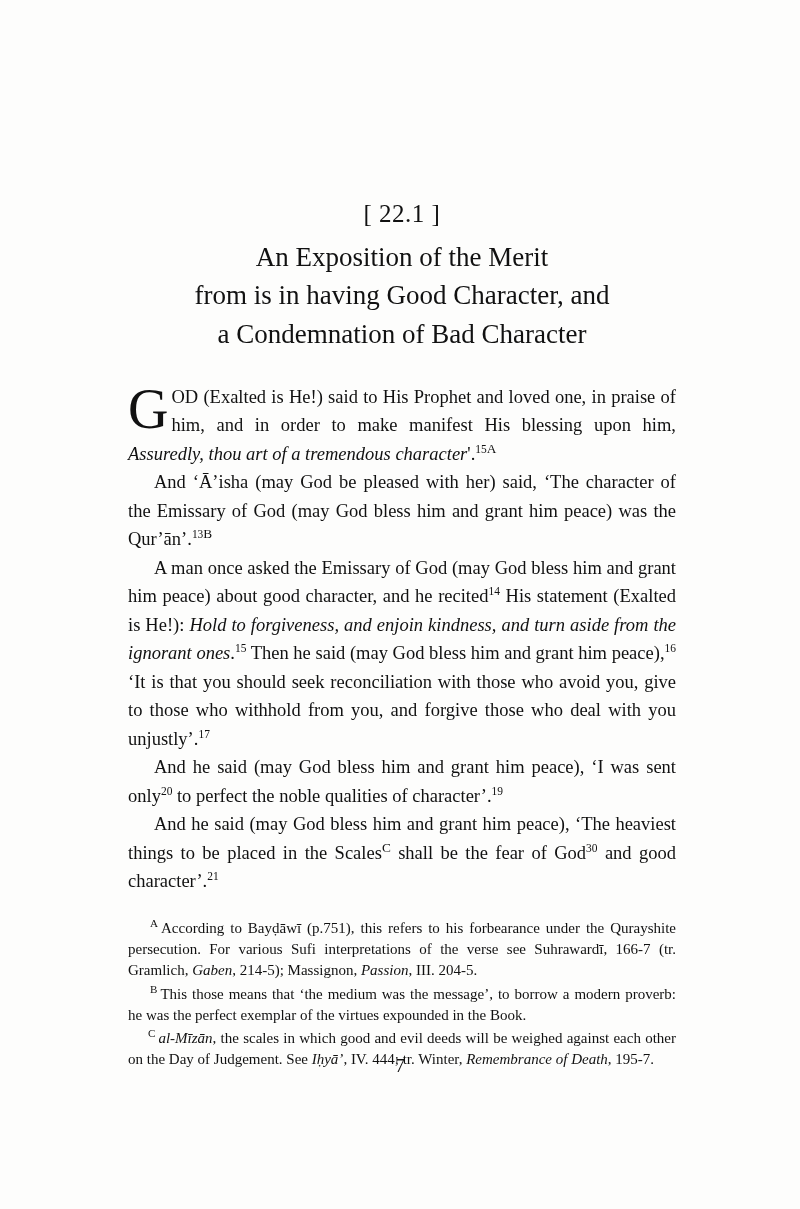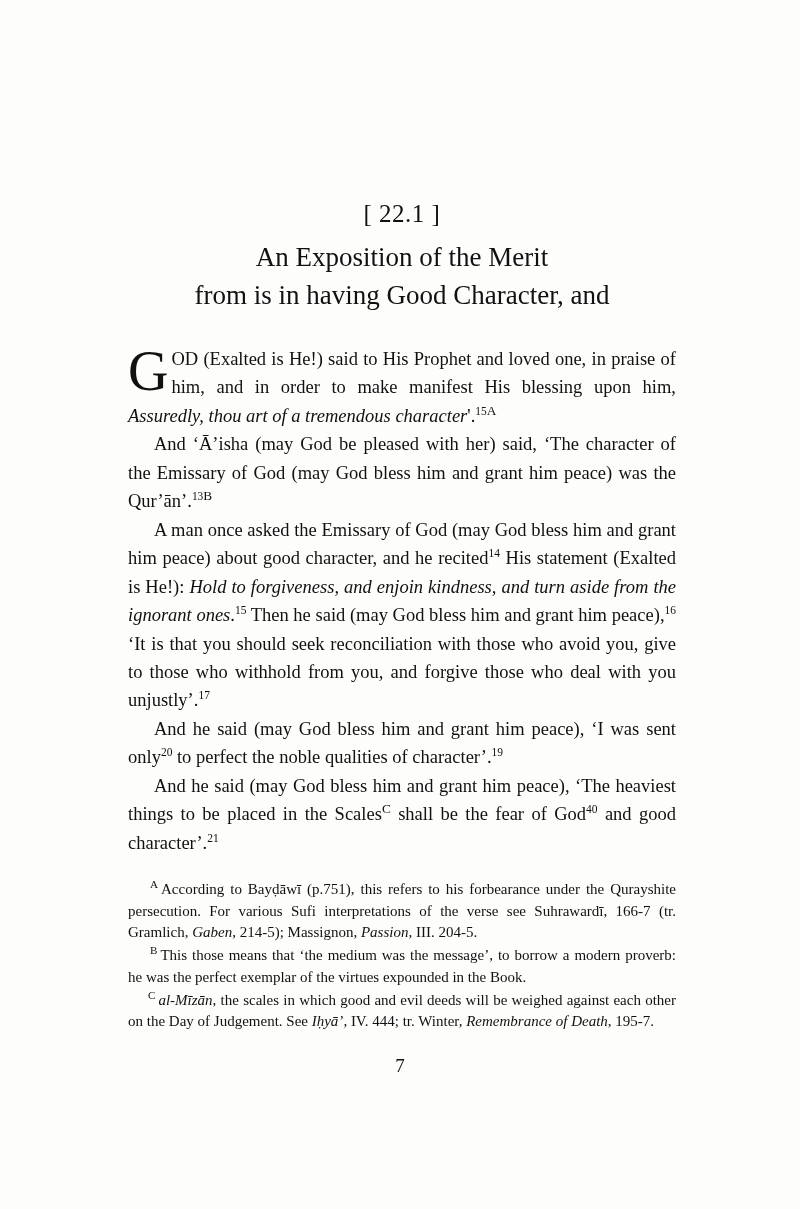--- a/index.html
+++ b/index.html
@@ -112,40 +112,41 @@
 <body>
 
 <div class="page">
   <div class="content">
 
     <div class="chapter-number">[ 22.1 ]</div>
 
     <h1 class="chapter-title">
       <span class="line">An Exposition of the Merit</span>
       <span class="line">from is in having Good Character, and</span>
+      <span class="line">a Condemnation of Bad Character</span>
     </h1>
 
     <p class="body-para first dropcap-para">
       <span class="dropcap">G</span><span>OD (Exalted is He!) said to His Prophet and loved one, in praise of him, and in order to make manifest His blessing upon him, </span><em>Assuredly, thou art of a tremendous character</em><span>'.</span><sup>15</sup><sup class="smallcaps-a">A</sup>
     </p>
 
     <p class="body-para">
       <span>And ‘Ā’isha (may God be pleased with her) said, ‘The character of the Emissary of God (may God bless him and grant him peace) was the Qur’ān’.</span><sup>13</sup><sup class="smallcaps-a">B</sup>
     </p>
 
     <p class="body-para">
       <span>A man once asked the Emissary of God (may God bless him and grant him peace) about good character, and he recited</span><sup>14</sup><span> His statement (Exalted is He!): </span><em>Hold to forgiveness, and enjoin kindness, and turn aside from the ignorant ones</em><span>.</span><sup>15</sup><span> Then he said (may God bless him and grant him peace),</span><sup>16</sup><span> ‘It is that you should seek reconciliation with those who avoid you, give to those who withhold from you, and forgive those who deal with you unjustly’.</span><sup>17</sup>
     </p>
 
     <p class="body-para">
       <span>And he said (may God bless him and grant him peace), ‘I was sent only</span><sup>20</sup><span> to perfect the noble qualities of character’.</span><sup>19</sup>
     </p>
 
     <p class="body-para">
-      <span>And he said (may God bless him and grant him peace), ‘The heaviest things to be placed in the Scales</span><sup class="smallcaps-a">C</sup><span> shall be the fear of God</span><sup>40</sup><span> and good character’.</span><sup>21</sup>
+      <span>And he said (may God bless him and grant him peace), ‘The heaviest things to be placed in the Scales</span><sup class="smallcaps-a">C</sup><span> shall be the fear of God</span><sup>30</sup><span> and good character’.</span><sup>21</sup>
     </p>
 
     <div class="footnotes">
 
       <p class="footnote">
         <span class="marker">A</span><span>According to Bayḍāwī (p.751), this refers to his forbearance under the Qurayshite persecution. For various Sufi interpretations of the verse see Suhrawardī, 166-7 (tr. Gramlich, </span><em>Gaben</em><span>, 214-5); Massignon, </span><em>Passion</em><span>, III. 204-5.</span>
       </p>
 
       <p class="footnote">
         <span class="marker">B</span><span>This those means that ‘the medium was the message’, to borrow a modern proverb: he was the perfect exemplar of the virtues expounded in the Book.</span>

